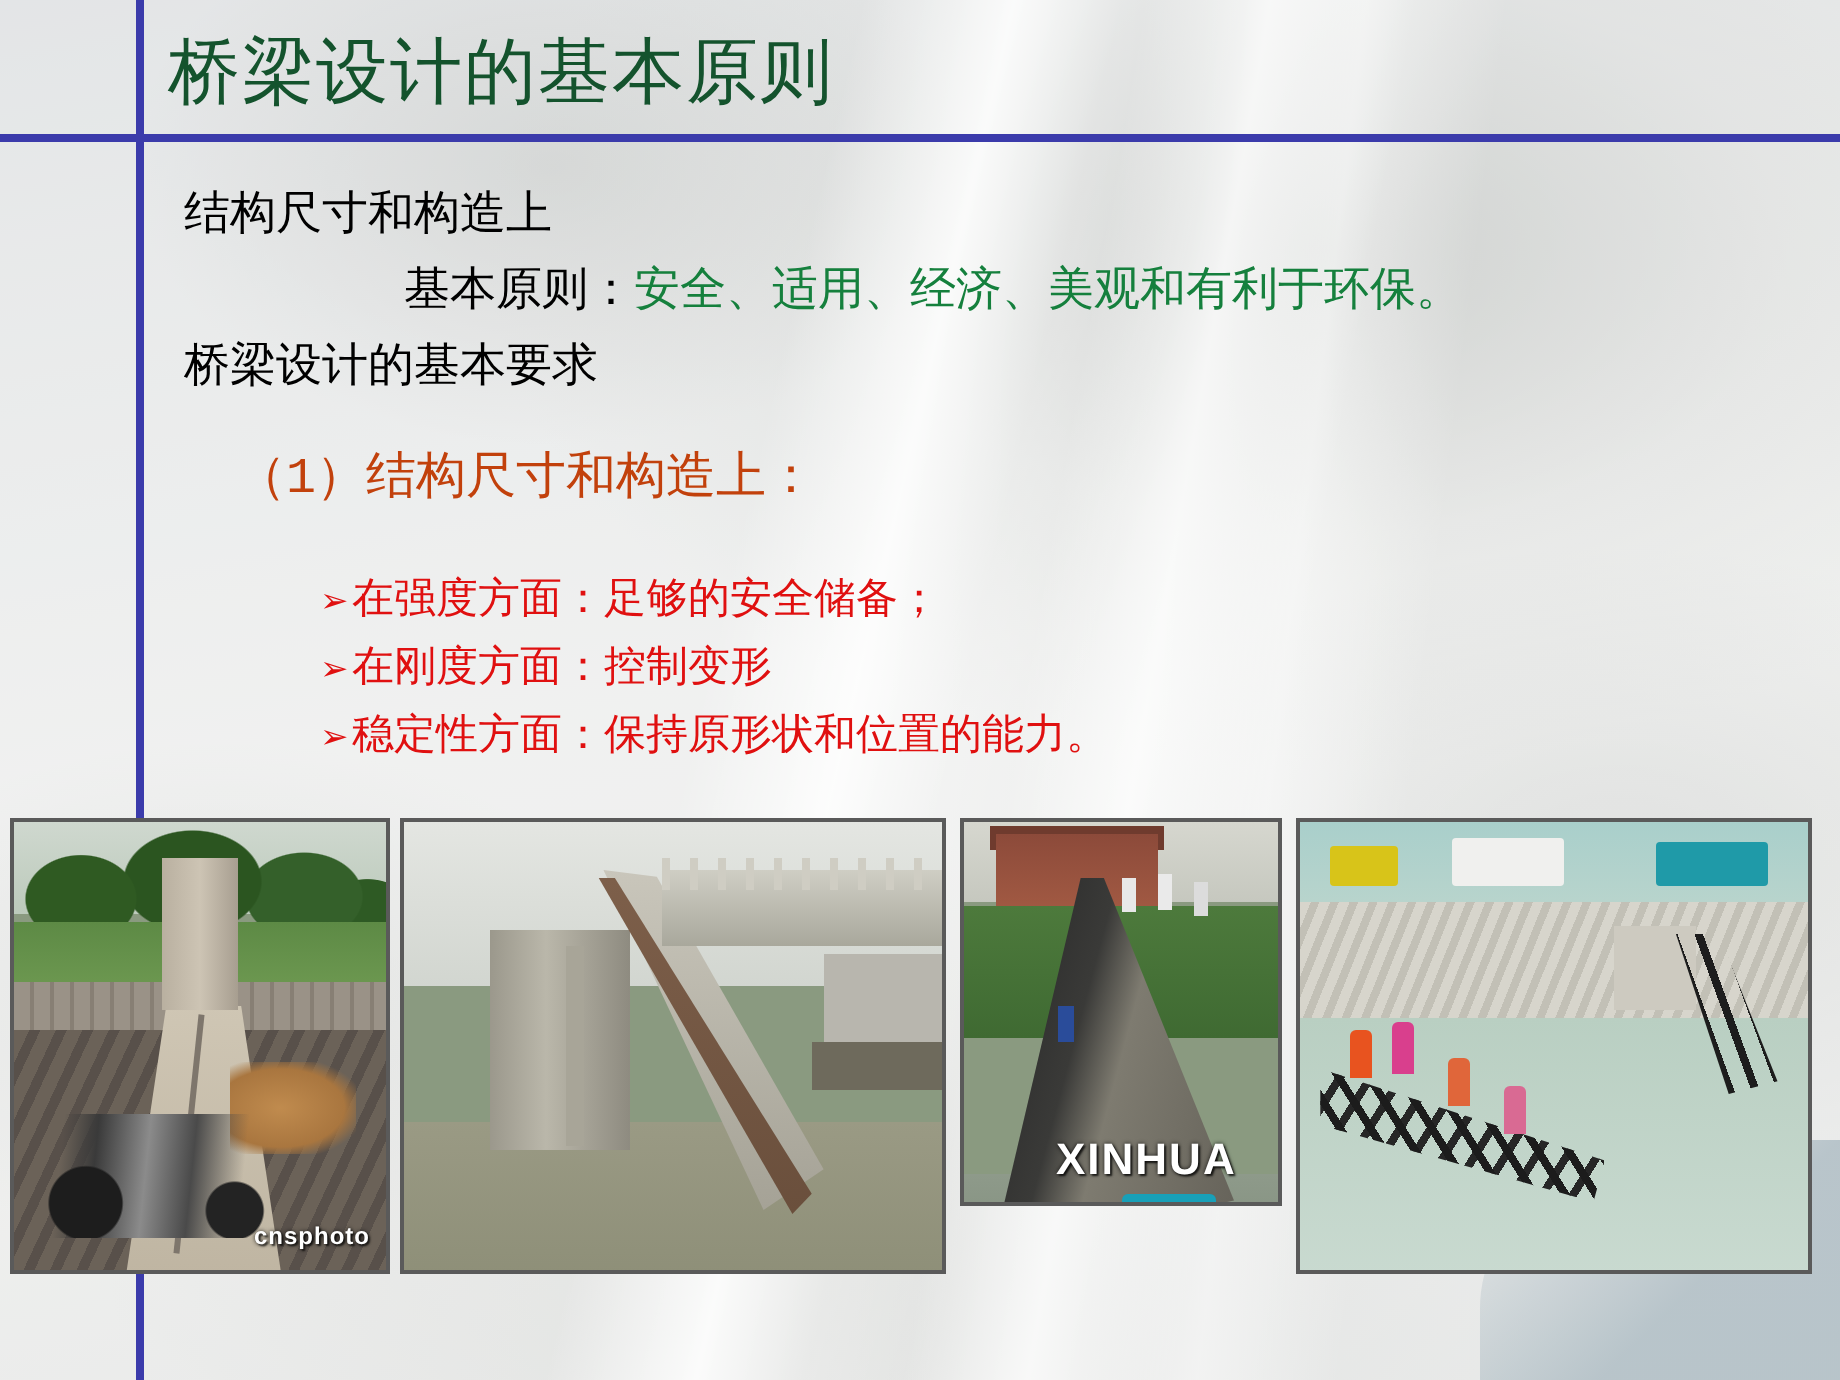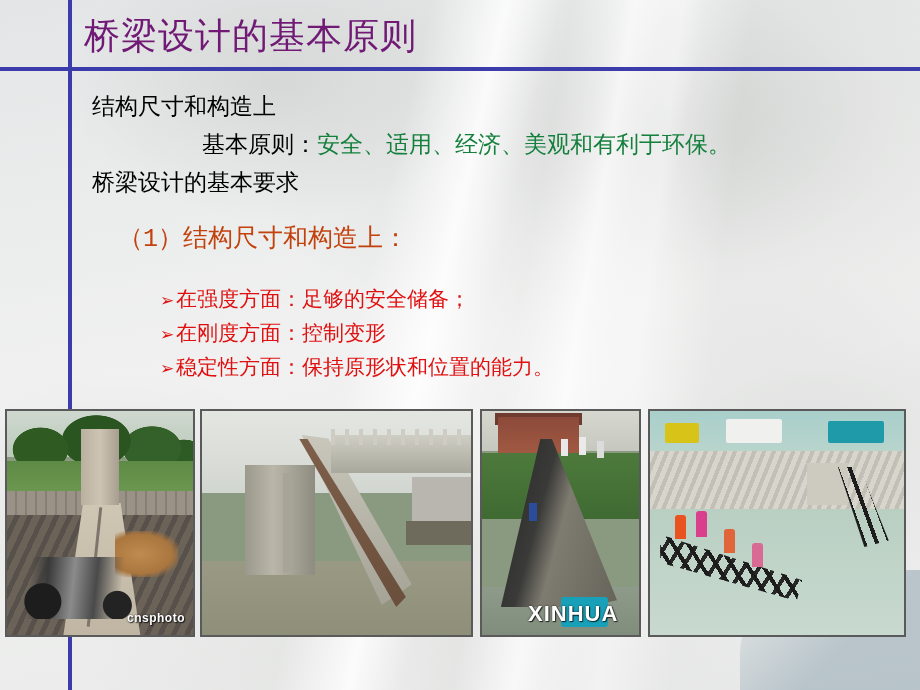--- a/index.html
+++ b/index.html
@@ -69,21 +69,21 @@
     background: #3b3bab;
   }
 
   
   .title {
     position: absolute;
     left: 84px;
     top: 12px;
     font-size: 36px;
     line-height: 48px;
-    color: #701a75;
+    color: #14532d;
     font-family: "Liberation Serif", "DejaVu Serif", serif;
     white-space: nowrap;
     letter-spacing: 1px;
   }
 
   
   .body-text {
     position: absolute;
     left: 0;
     top: 88px;
@@ -138,21 +138,21 @@
   }
   .photo {
     position: absolute;
     border: 2px solid #5a5a5a;
     box-sizing: border-box;
     overflow: hidden;
     background: #8a9a80;
   }
   .ph1 { left: 5px;   top: 0; width: 190px; height: 228px; }
   .ph2 { left: 200px; top: 0; width: 273px; height: 228px; }
-  .ph3 { left: 480px; top: 0; width: 161px; height: 228px; }
+  .ph3 { left: 480px; top: 0; width: 161px; height: 194px; }
   .ph4 { left: 648px; top: 0; width: 258px; height: 228px; }
 
   .scene { position: absolute; inset: 0; }
   .band  { position: absolute; left: 0; right: 0; }
   .shape { position: absolute; }
 
   .watermark {
     position: absolute;
     color: #ffffff;
     font-family: "Liberation Sans", sans-serif;

